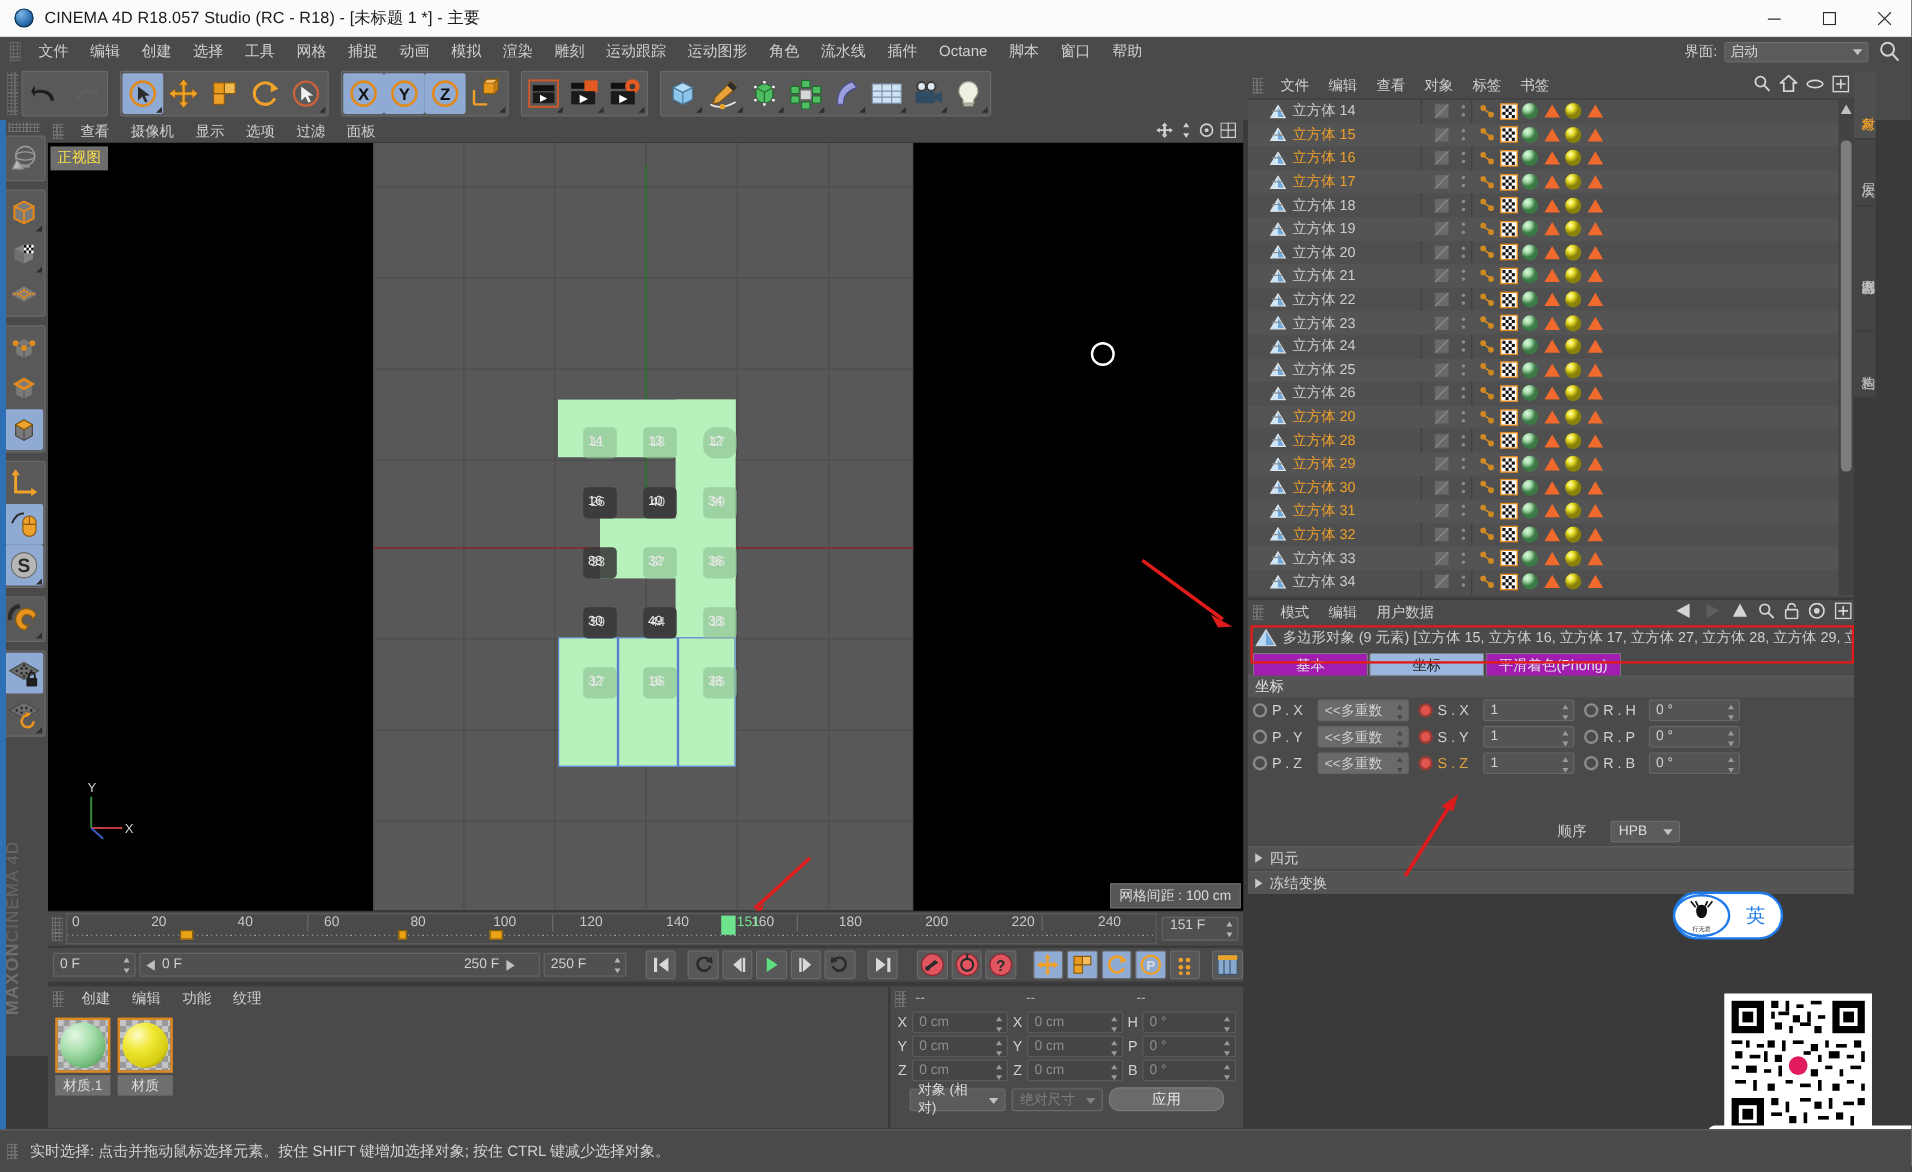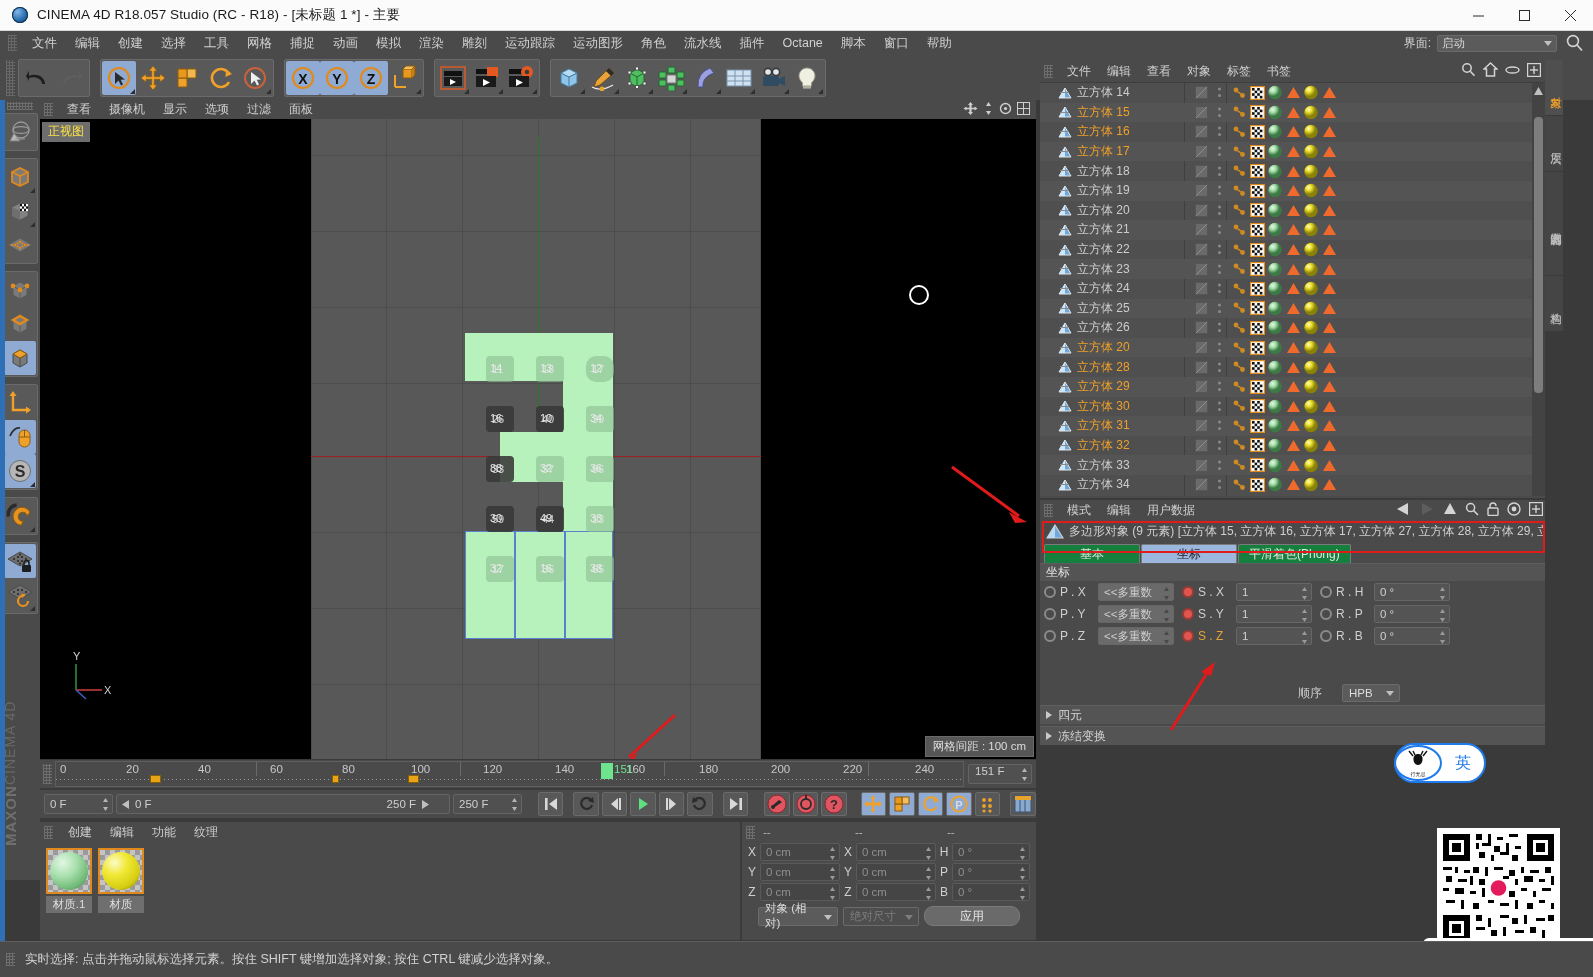--- a/index.html
+++ b/index.html
@@ -236,21 +236,21 @@
     background-image:repeating-linear-gradient(0deg,#6e6e6e 0 1px,transparent 1px 3px),
                      repeating-linear-gradient(90deg,#6e6e6e 0 1px,transparent 1px 3px); }
   .am-menu .mi { padding:0 8px; font-size:12px; color:#cfcfcf; }
   .am-icons { margin-left:auto; display:flex; align-items:center; gap:8px; padding-right:2px; }
   .am-objline { position:relative; height:22px; display:flex; align-items:center;
     padding-left:6px; background:#4a4a4a; overflow:hidden; }
   .am-objline .t { font-size:12px; color:#cfcfcf; white-space:nowrap; }
   .redbox { position:absolute; left:1042px; top:521px; width:503px; height:32px;
     border:2px solid #e01b1b; pointer-events:none; }
   .am-tabs { display:flex; padding-left:4px; height:21px; align-items:flex-end; gap:1px; }
-  .am-tab { height:19px; min-width:96px; background:#15803d; border:1px solid #7b7b7b;
+  .am-tab { height:19px; min-width:96px; background:#a21caf; border:1px solid #7b7b7b;
     border-bottom:none; border-radius:2px 2px 0 0; color:#e4e4e4; font-size:12px;
     display:flex; align-items:center; justify-content:center; padding:0 10px; }
   .am-tab.active { background:#9cb7de; color:#1e1e1e; }
   .am-section { height:18px; background:#545454; color:#e0e0e0; font-size:12px;
     display:flex; align-items:center; padding-left:6px; border-top:1px solid #5e5e5e; }
   .am-row { display:flex; align-items:flex-end; gap:0; padding:2px 0 2px 4px; }
   .am-cell { display:flex; align-items:center; gap:4px; }
   .dot { width:12px; height:12px; border-radius:50%; border:2px solid #8b8b8b;
     background:#4a4a4a; flex:none; }
   .dot.red { background:#e0564e; border-color:#9b3b36; }

